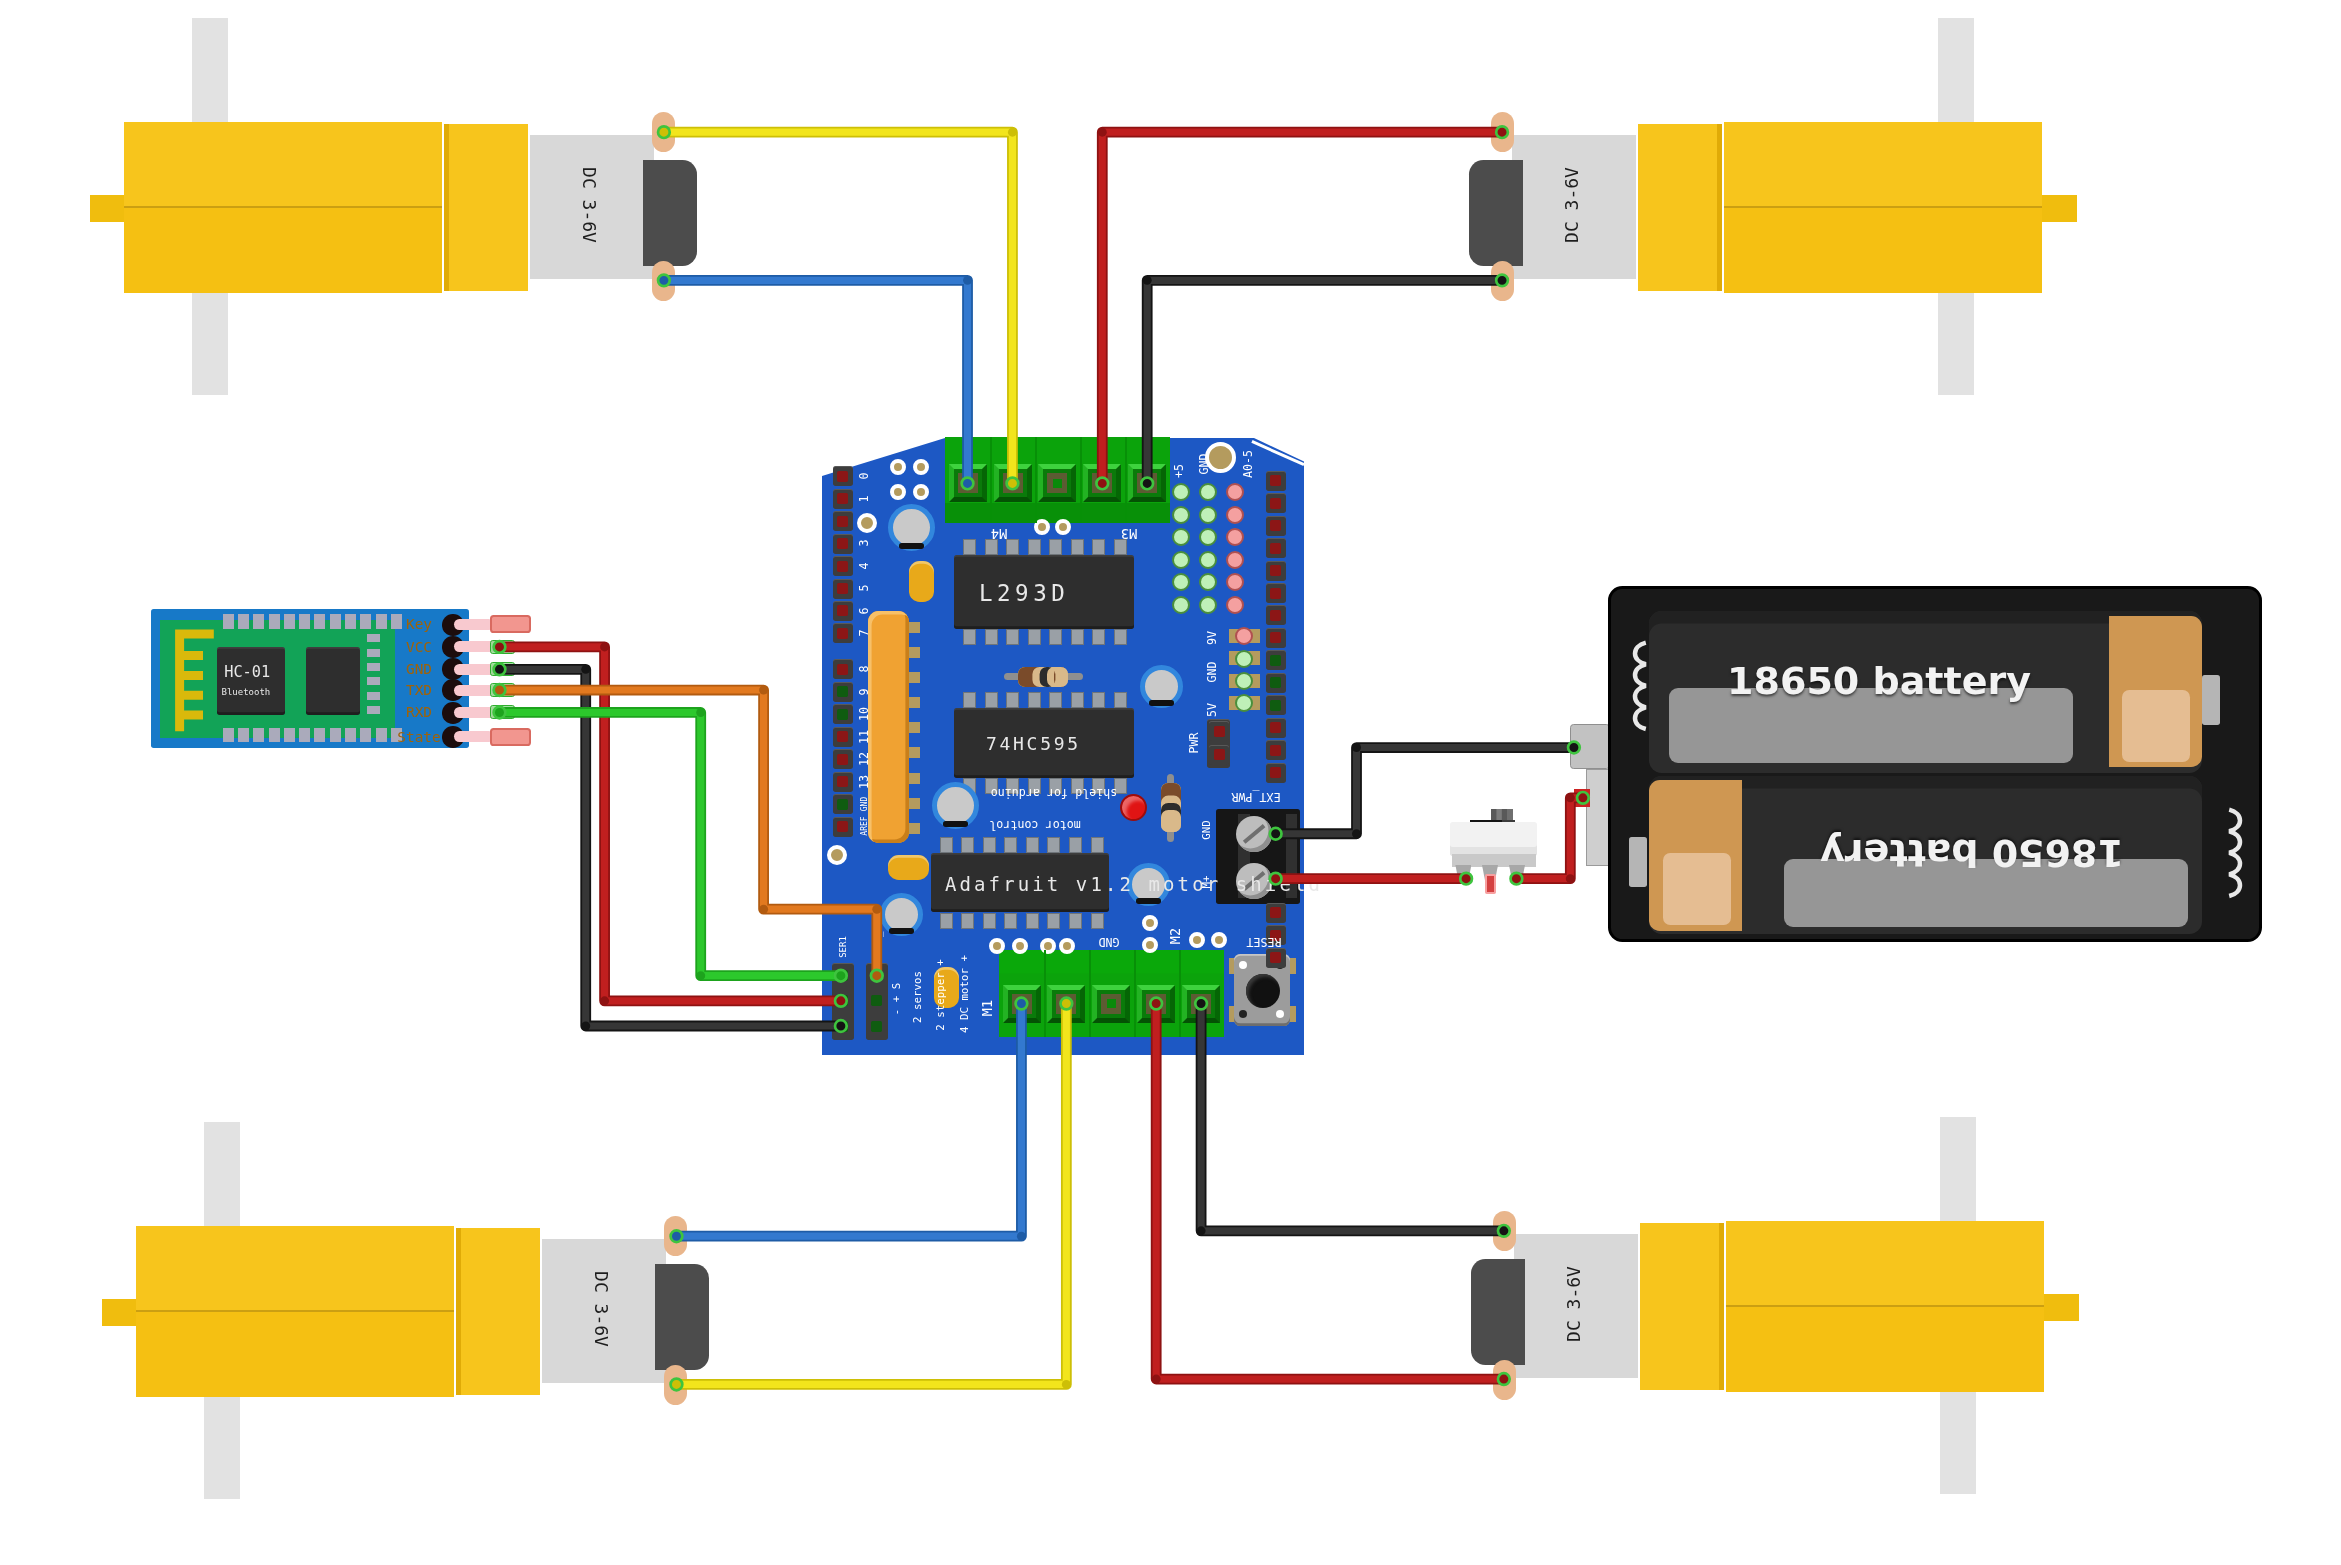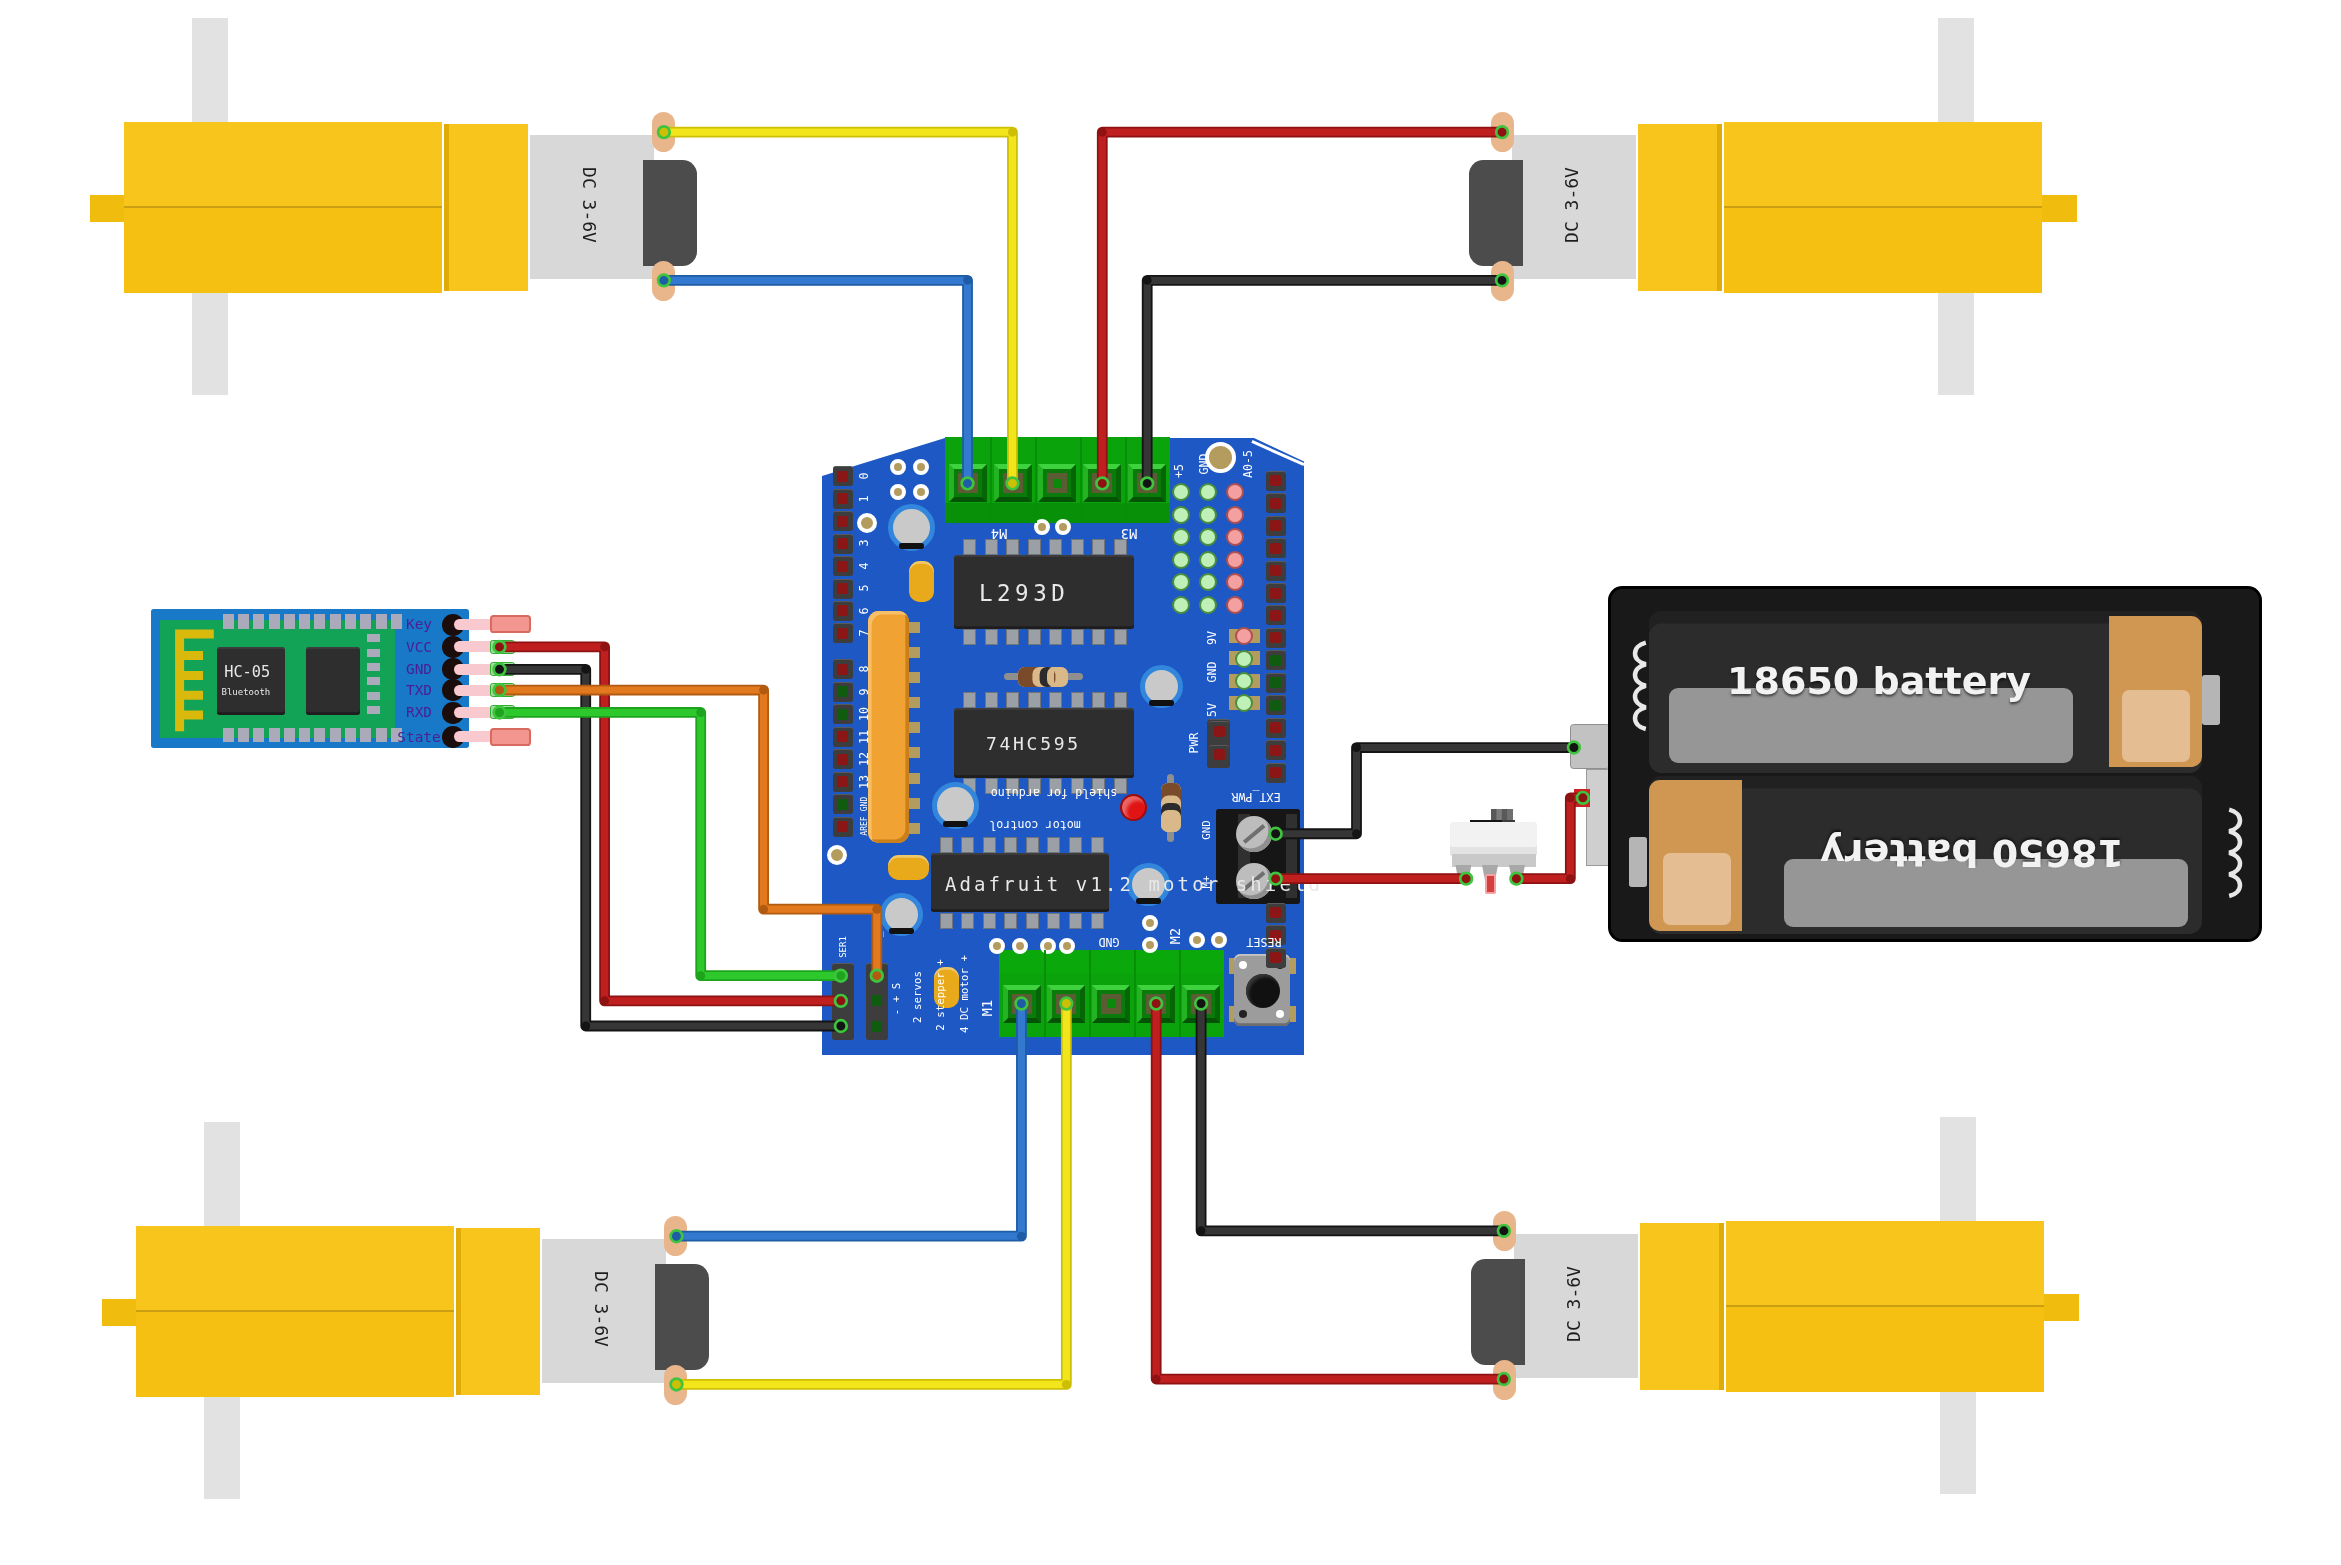--- a/index.html
+++ b/index.html
@@ -1,19 +1,19 @@
 <!DOCTYPE html>
 <html style="font-size:14.4px"><head>
 <meta charset="utf-8">
 <style>
   html,body{margin:0;padding:0;background:#ffffff;}
   #scene{position:relative;width:2342px;height:1566px;background:#ffffff;overflow:hidden;
          font-family:"DejaVu Sans Mono", monospace;}
   .abs{position:absolute;}
-  .lbl{position:absolute;color:#4c1d95;white-space:nowrap;transform-origin:center center;
+  .lbl{position:absolute;color:#a16207;white-space:nowrap;transform-origin:center center;
        font-family:"DejaVu Sans Mono", monospace;line-height:1;}
   .rotm90{transform:translate(-50%,-50%) rotate(-90deg);}
   .rot180{transform:translate(-50%,-50%) rotate(180deg);}
   .rot0{transform:translate(-50%,-50%);}
   .chip{position:absolute;background:#2e2e2e;border-radius:2.7px;box-shadow:inset 0 1.8px 0 rgba(255,255,255,.08), inset 0 -2.7px 0 rgba(0,0,0,.35);}
   .chiplbl{position:absolute;color:#e8e8e8;font-family:"DejaVu Sans Mono",monospace;white-space:nowrap;}
   .hole{position:absolute;border-radius:50%;background:#b49b5e;border:4.5px solid #ffffff;box-sizing:border-box;}
   .padframe{position:absolute;background:#3d3d3d;border-radius:2.7px;box-shadow:inset 0 0.9px 0 rgba(255,255,255,.15);}
   .padin{position:absolute;border-radius:1.8px;}
   .gridpad{position:absolute;border-radius:50%;box-sizing:border-box;}
@@ -91,21 +91,21 @@
   <div class="abs" style="left:1120px;top:794px;width:27px;height:27px;border-radius:50%;background:#e01414;border:2.7px solid #9c0d0d;box-sizing:border-box;z-index:7;box-shadow:inset 4.5px 4.5px 3.6px rgba(255,255,255,.35);"></div>
 
   <div class="padframe" style="left:1207px;top:719px;width:23.4px;height:49px;z-index:6;"></div>
 
   <div class="abs" style="left:151px;top:609px;width:318px;height:139px;background:#1779c8;border-radius:2.7px;z-index:5;">
     <div class="abs" style="left:9px;top:10.8px;width:235px;height:118px;background:#12a357;"></div>
     <svg width="72" height="126" style="left:7.2px;top:7.2px;" viewBox="0 0 80 140">
       <path d="M24 128 V20 H62 M24 44 H50 M24 66 H50 M24 88 H50 M24 110 H50" stroke="#d9b90b" stroke-width="10" fill="none"></path>
     </svg>
     <div class="chip" style="left:66px;top:38px;width:68px;height:68px;">
-      <span class="chiplbl" style="left:7.2px;top:16px;font-size:15.3px;">HC-05</span>
+      <span class="chiplbl" style="left:7.2px;top:16px;font-size:15.3px;">HC-01</span>
       <span class="chiplbl" style="left:4.5px;top:40px;font-size:9px;">Bluetooth</span>
     </div>
     <div class="chip" style="left:155px;top:38px;width:54px;height:68px;"></div>
     <div id="hc05-pads">
         <div class="abs" style="left:72px;top:5.4px;width:10.8px;height:14.4px;background:#aab;"></div>
         <div class="abs" style="left:72px;top:119px;width:10.8px;height:14.4px;background:#aab;"></div>
         <div class="abs" style="left:87px;top:5.4px;width:10.8px;height:14.4px;background:#aab;"></div>
         <div class="abs" style="left:87px;top:119px;width:10.8px;height:14.4px;background:#aab;"></div>
         <div class="abs" style="left:102px;top:5.4px;width:10.8px;height:14.4px;background:#aab;"></div>
         <div class="abs" style="left:102px;top:119px;width:10.8px;height:14.4px;background:#aab;"></div>

